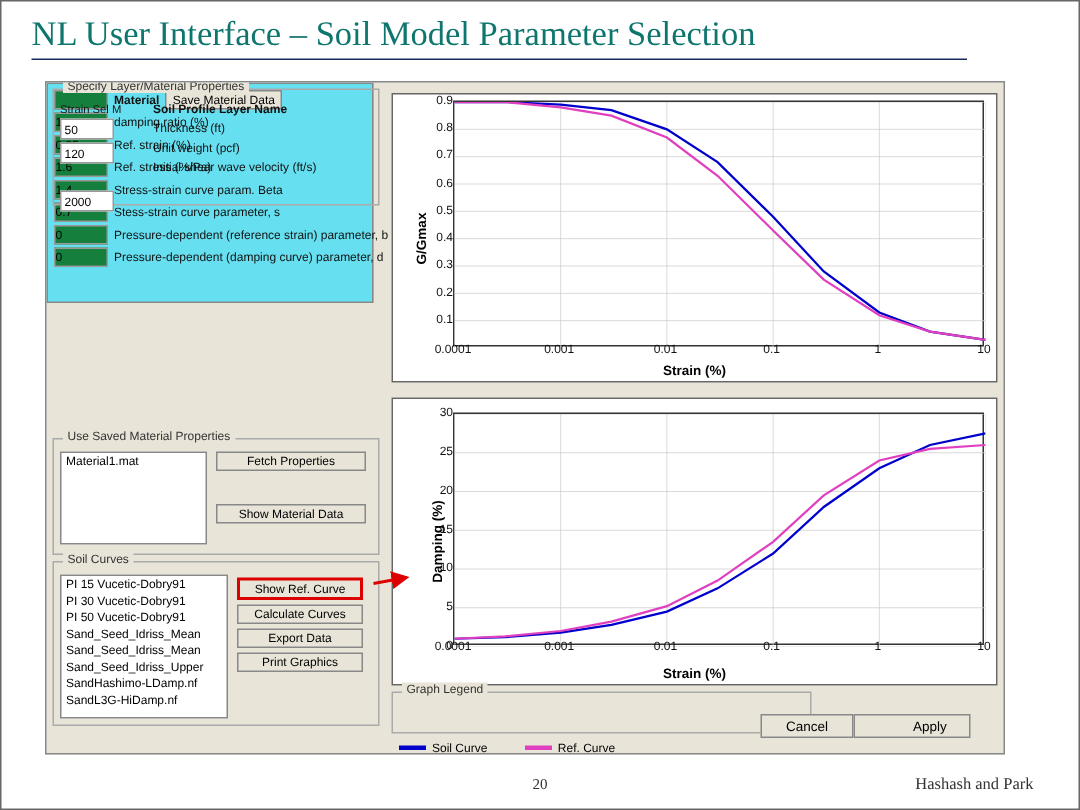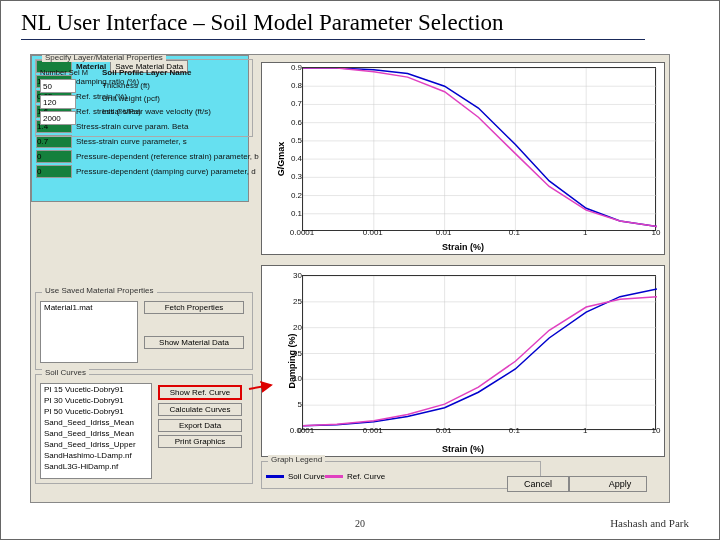--- a/index.html
+++ b/index.html
@@ -16,21 +16,21 @@
     height: 540px;
     border: 1px solid #666;
     position: relative;
   }
   .title {
     position: absolute;
     top: 8px;
     left: 20px;
     right: 20px;
     font-size: 23px;
-    color: #000000;
+    color: #0f766e;
     font-family: Georgia, serif;
     line-height: 1.2;
   }
   .title-underline {
     position: absolute;
     top: 38px;
     left: 20px;
     right: 20px;
     height: 1px;
     background: linear-gradient(to right, #1a2a5a 0%, #1a2a5a 92%, transparent 92%, transparent 100%);
@@ -240,24 +240,25 @@
   .xticks div { position: absolute; transform: translateX(-50%); }
   
   .panel-legend {
     top: 406px;
     left: 230px;
     width: 280px;
     height: 28px;
   }
   .legend-row {
     display: flex;
-    gap: 0;
+    gap: 25px;
     align-items: flex-start;
     font-size: 8px;
     padding-top: 2px;
+    margin-top: 22px;
   }
   .legend-item {
     display: flex;
     align-items: center;
     gap: 4px;
   }
   .swatch {
     width: 18px;
     height: 3px;
   }
@@ -288,24 +289,24 @@
 <div class="slide">
   <div class="title">NL User Interface – Soil Model Parameter Selection</div>
   <div class="title-underline"></div>
 
   <div class="app-window">
 
     <div class="group-box panel-profile">
       <div class="group-label">Specify Layer/Material Properties</div>
       <div style="display:flex; gap:6px;">
         <div style="width:56px;">
-          <div class="label" style="font-size:7.5px">Number Sel M</div>
+          <div class="label" style="font-size:7.5px">Strain Sel M</div>
           <input type="text" style="margin-top: 2px;" value="50">
           <input type="text" style="margin-top: 2px;" value="120">
-          <input type="text" style="margin-top: 2px;" value="2000">
+          <input type="text" style="margin-top: 18px;" value="2000">
         </div>
         <div style="flex:1;">
           <div class="label" style="font-weight:bold;font-size:8px">Soil Profile Layer Name</div>
           <div class="label" style="margin-top:4px">Thickness (ft)</div>
           <div class="label" style="margin-top:4px">Unit weight (pcf)</div>
           <div class="label" style="margin-top:4px">Initial shear wave velocity (ft/s)</div>
         </div>
       </div>
     </div>
 

